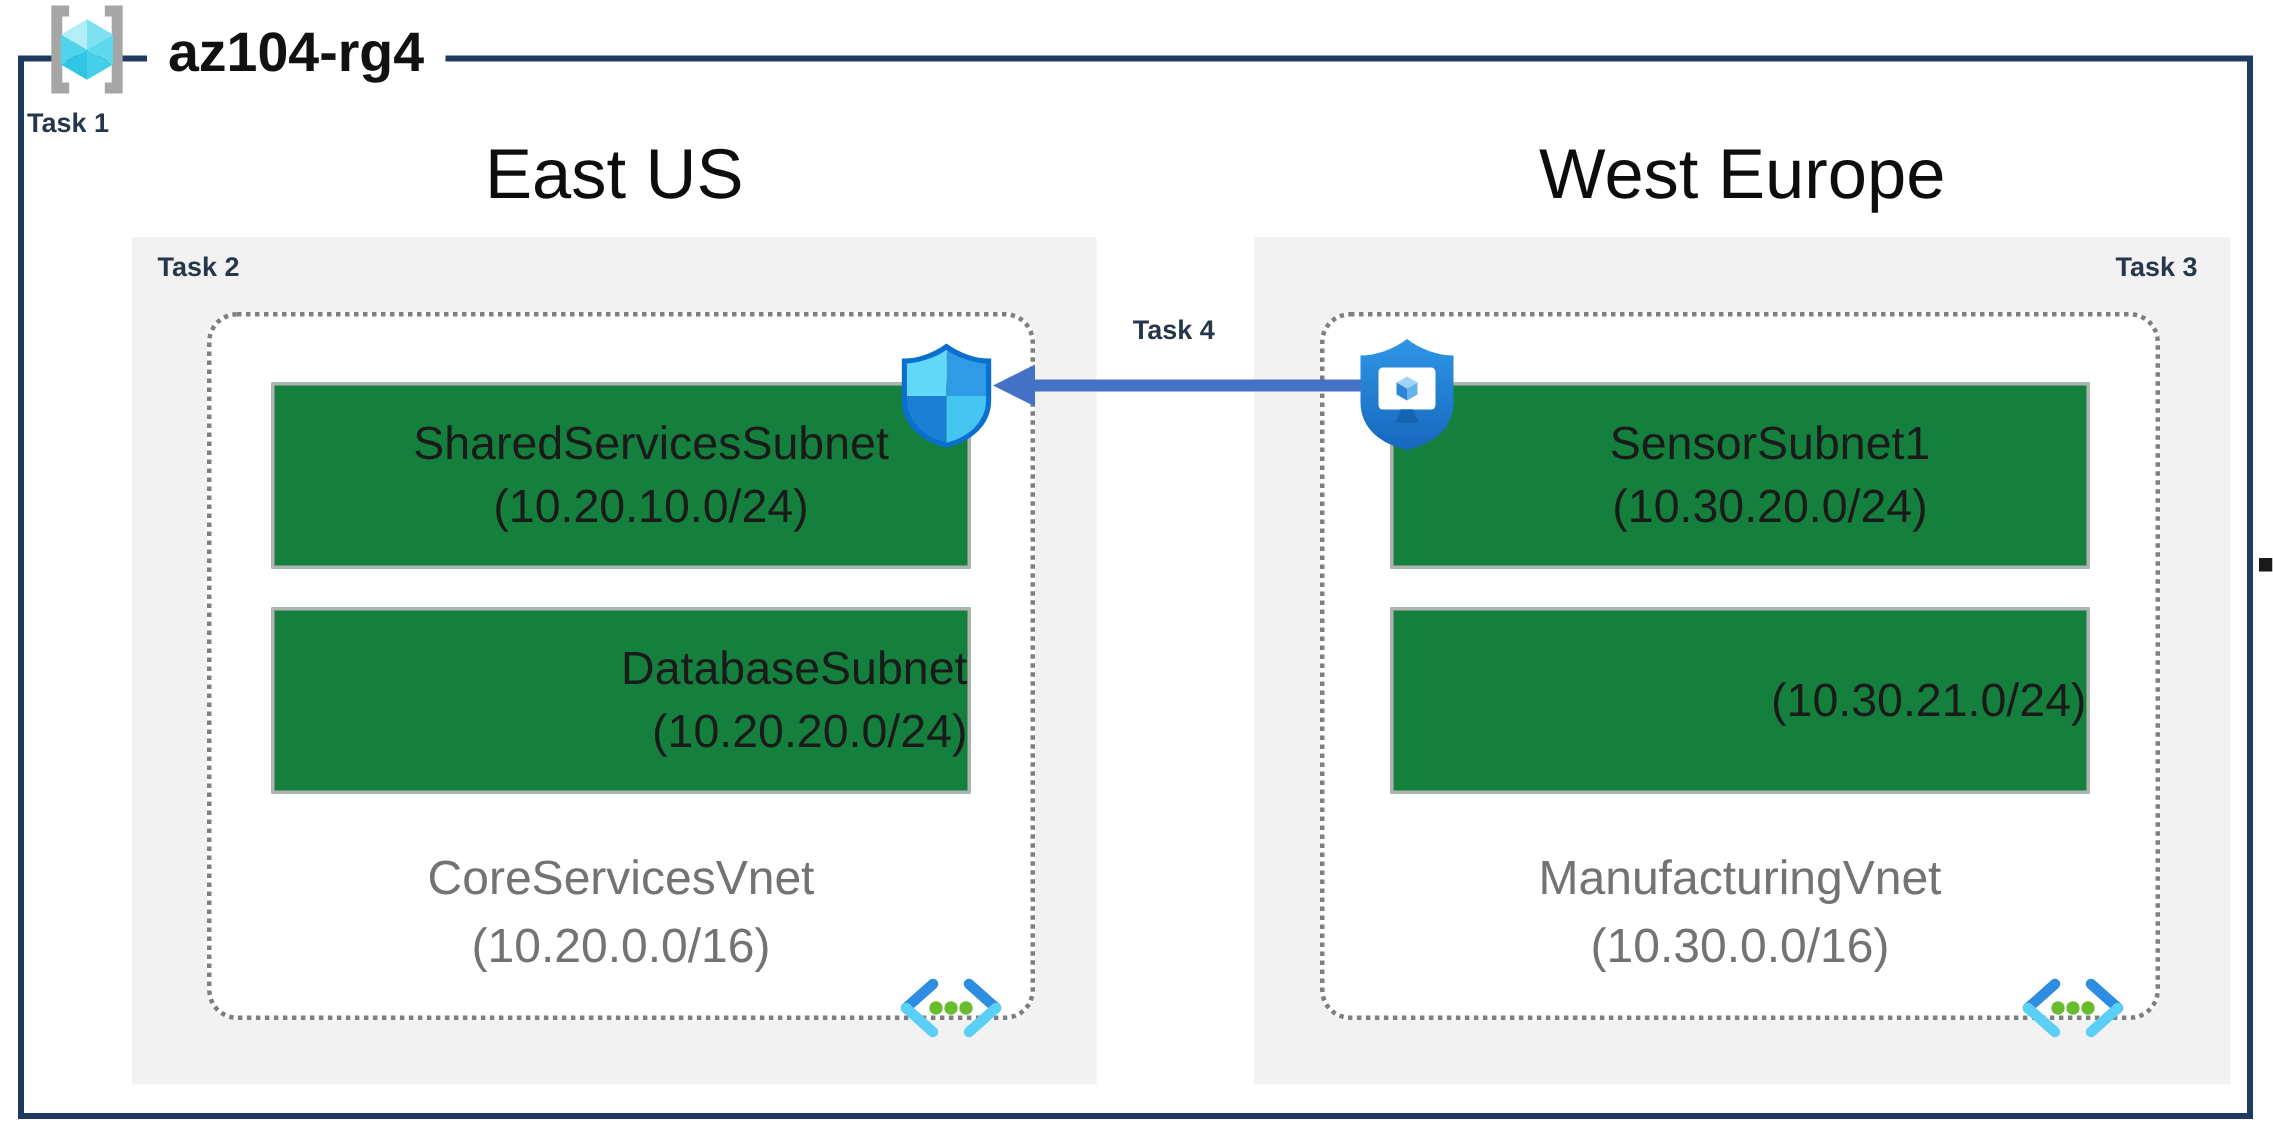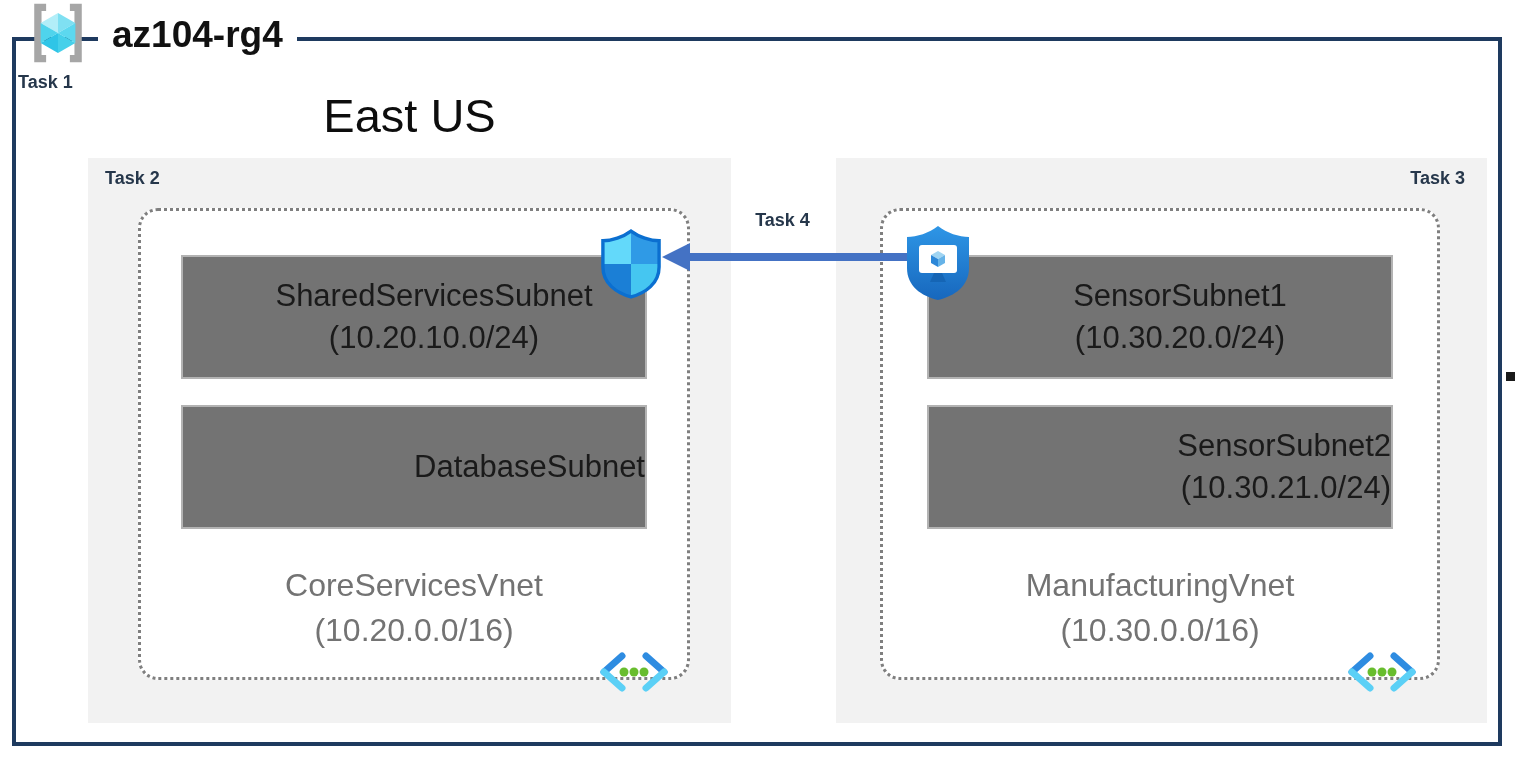--- a/index.html
+++ b/index.html
@@ -25,21 +25,21 @@
   .panel.east { left:88px; width:643px; }
   .panel.west { left:836px; width:651px; }
   .panel .task2 { position:absolute; left:17px; top:10px; }
   .panel .task3 { position:absolute; right:22px; top:10px; }
 
   .vnet-boundary { position:absolute; top:50px; height:472px; background:#ffffff;
                    border:3px dotted #7f7f7f; border-radius:20px; }
   .panel.east .vnet-boundary { left:50px; width:552px; }
   .panel.west .vnet-boundary { left:44px; width:560px; }
 
-  .subnet-box { position:absolute; height:124px; background:#737373;
+  .subnet-box { position:absolute; height:124px; background:#15803d;
                 border:2px solid #b3b3b3; display:flex; flex-direction:column;
                 align-items:center; justify-content:center; text-align:center;padding-left:40px; }
   .vnet-boundary .subnet-box { left:50%; transform:translateX(-50%); width:466px; }
   .subnet-box.first  { top:44px; }
   .subnet-box.second { top:194px;align-items:flex-end; }
   .subnet-line { font-size:31px; color:#1a1a1a; line-height:42px; }
 
   .vnet-label { position:absolute; left:0; right:0; top:352px; text-align:center; }
   .vnet-line { font-size:32px; color:#737373; line-height:45px; }
 
@@ -68,47 +68,48 @@
     <polygon points="35,11 54,22 35,33" fill="#7fe0f2"></polygon>
     <polygon points="16,22 35,33 16,44" fill="#4fd4ec"></polygon>
     <polygon points="54,22 35,33 54,44" fill="#5cd8ef"></polygon>
     <polygon points="16,44 35,33 35,55" fill="#2fc5e7"></polygon>
     <polygon points="35,33 54,44 35,55" fill="#45d0ea"></polygon>
   </svg>
   <div class="rg-title">az104-rg4</div>
   <div class="task-label task1">Task 1</div>
 
   <div class="region-label east">East US</div>
+  <div class="region-label west">West Europe</div>
 
   <div class="panel east">
     <div class="task-label task2">Task 2</div>
     <div class="vnet-boundary">
       <div class="subnet-box first">
         <div class="subnet-line">SharedServicesSubnet</div>
         <div class="subnet-line">(10.20.10.0/24)</div>
       </div>
       <div class="subnet-box second">
         <div class="subnet-line">DatabaseSubnet</div>
+        <div class="subnet-line">(10.20.20.0/24)</div>
       </div>
       <div class="vnet-label">
         <div class="vnet-line">CoreServicesVnet</div>
         <div class="vnet-line">(10.20.0.0/16)</div>
       </div>
     </div>
   </div>
 
   <div class="panel west">
     <div class="task-label task3">Task 3</div>
     <div class="vnet-boundary">
       <div class="subnet-box first">
         <div class="subnet-line">SensorSubnet1</div>
         <div class="subnet-line">(10.30.20.0/24)</div>
       </div>
       <div class="subnet-box second">
-        <div class="subnet-line">SensorSubnet2</div>
         <div class="subnet-line">(10.30.21.0/24)</div>
       </div>
       <div class="vnet-label">
         <div class="vnet-line">ManufacturingVnet</div>
         <div class="vnet-line">(10.30.0.0/16)</div>
       </div>
     </div>
   </div>
 
   <svg class="nsg-icon" viewBox="0 0 64 74">

